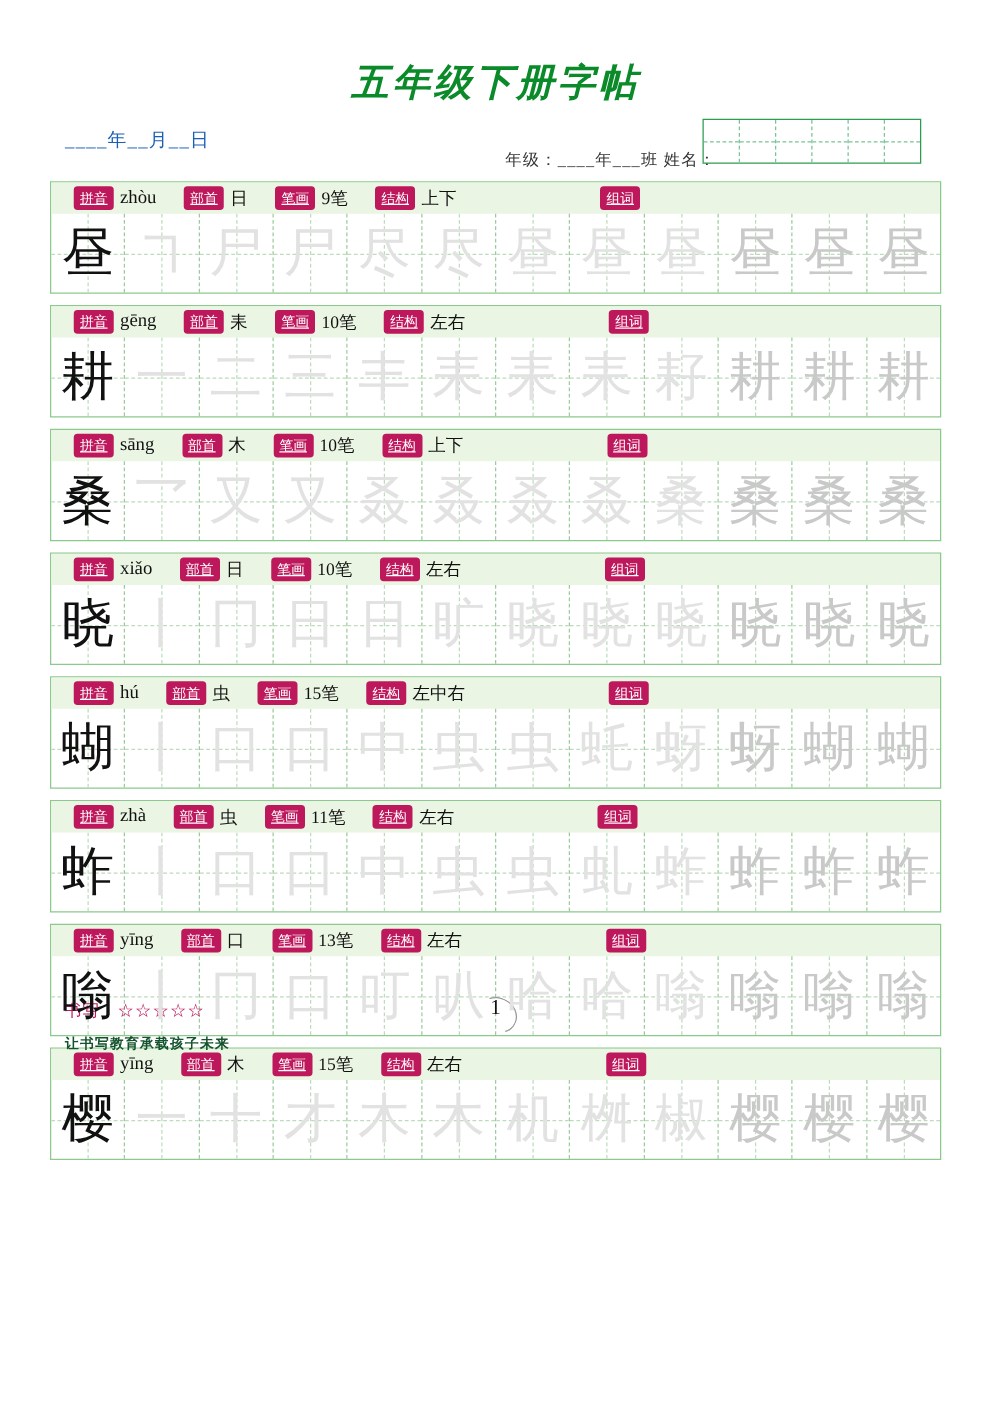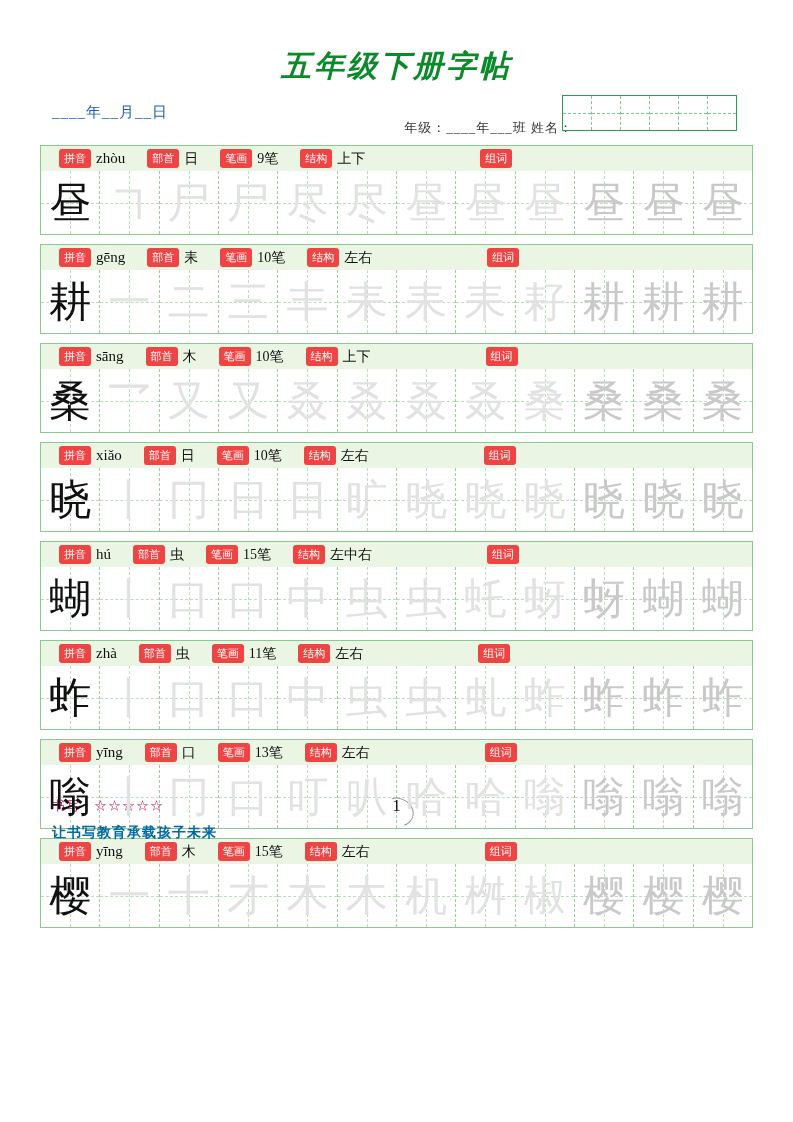--- a/index.html
+++ b/index.html
@@ -88,28 +88,29 @@
     display: flex;
     align-items: center;
     background: #eaf5e3;
     height: 25px;
     padding-left: 18px;
     box-sizing: border-box;
     font-size: 13px;
     font-family: "Liberation Serif", serif;
   }
   .tag {
-    background: #ef4444;
+    background: #be185d;
     color: #fff;
     font-size: 11px;
     padding: 2px 5px;
     border-radius: 3px;
     margin-right: 5px;
     font-family: "Liberation Sans", sans-serif;
     white-space: nowrap;
+    text-decoration: underline;
   }
   .meta .val {
     margin-right: 22px;
     color: #111;
     font-size: 14px;
     white-space: nowrap;
     text-align: center;
   }
   .meta .val.pinyin {
     font-family: "Liberation Serif", serif;
@@ -168,22 +169,22 @@
     width: 700px;
   }
   .footer-write {
     font-size: 13px;
     color: #be185d;
     font-family: "Liberation Serif", serif;
     letter-spacing: 1px;
   }
   .footer-slogan {
     margin-top: 9px;
-    font-size: 14px;
-    color: #0369a1;
+    font-size: 11px;
+    color: #14532d;
     font-family: Liberation Serif, serif;
     font-weight: bold;
     letter-spacing: 1px;
   }
   .page-number {
     position: absolute;
     left: 50%;
     transform: translateX(-50%);
     bottom: 42px;
     width: 34px;

